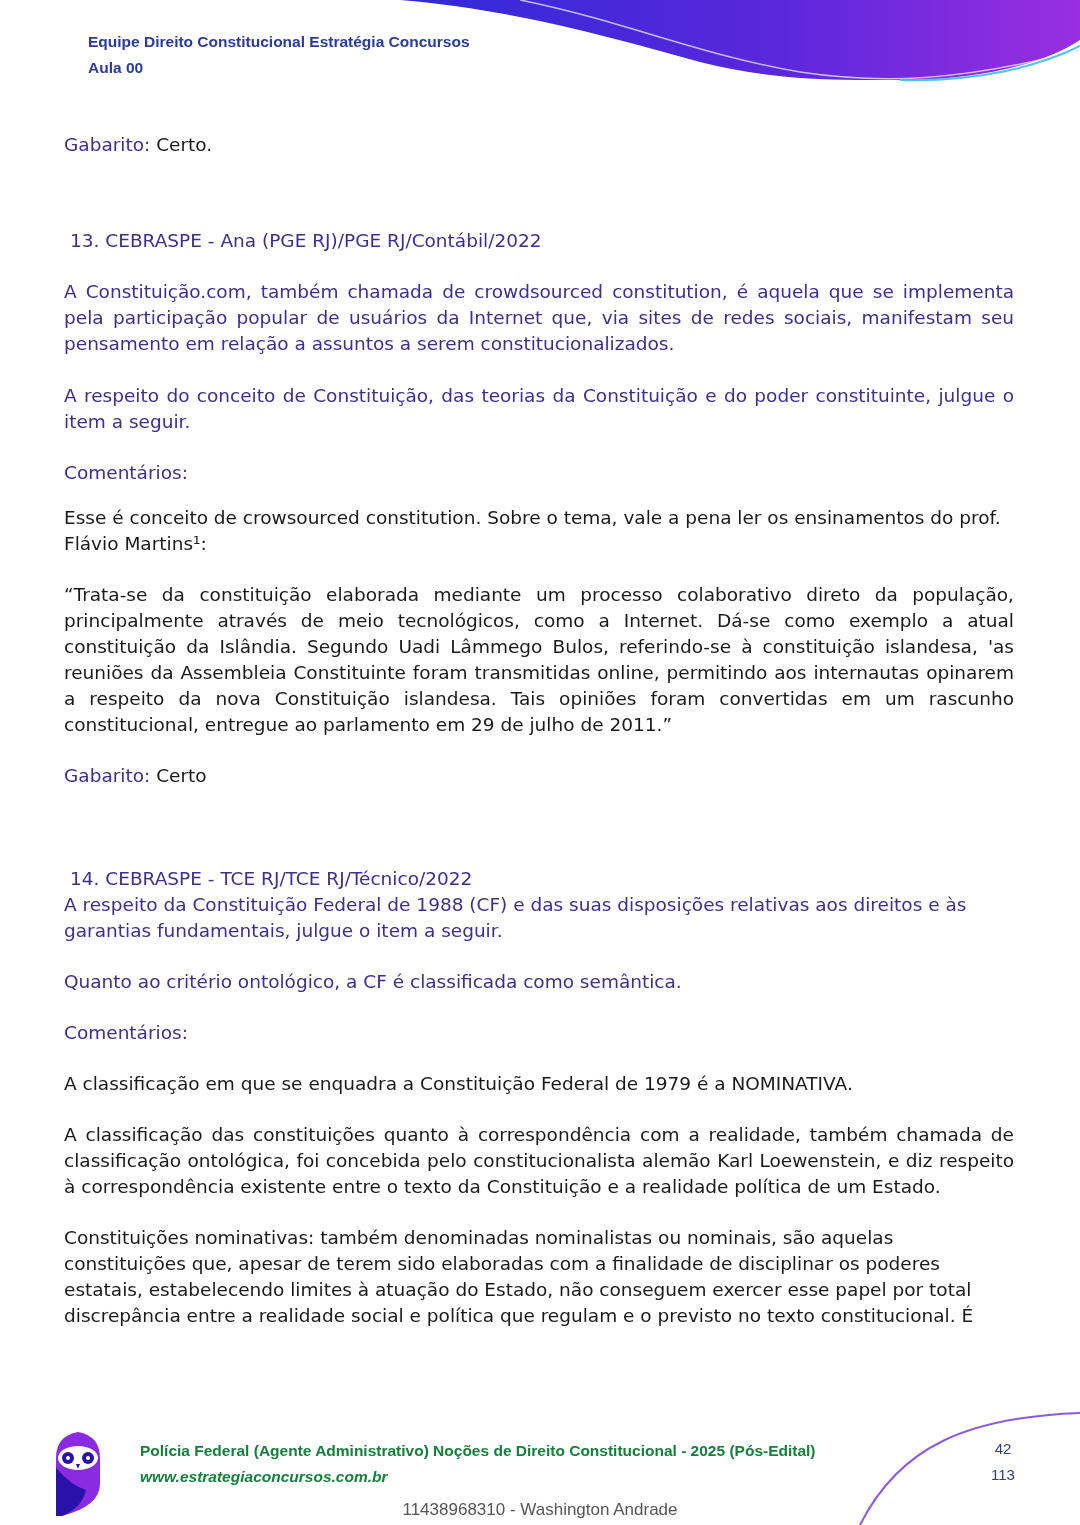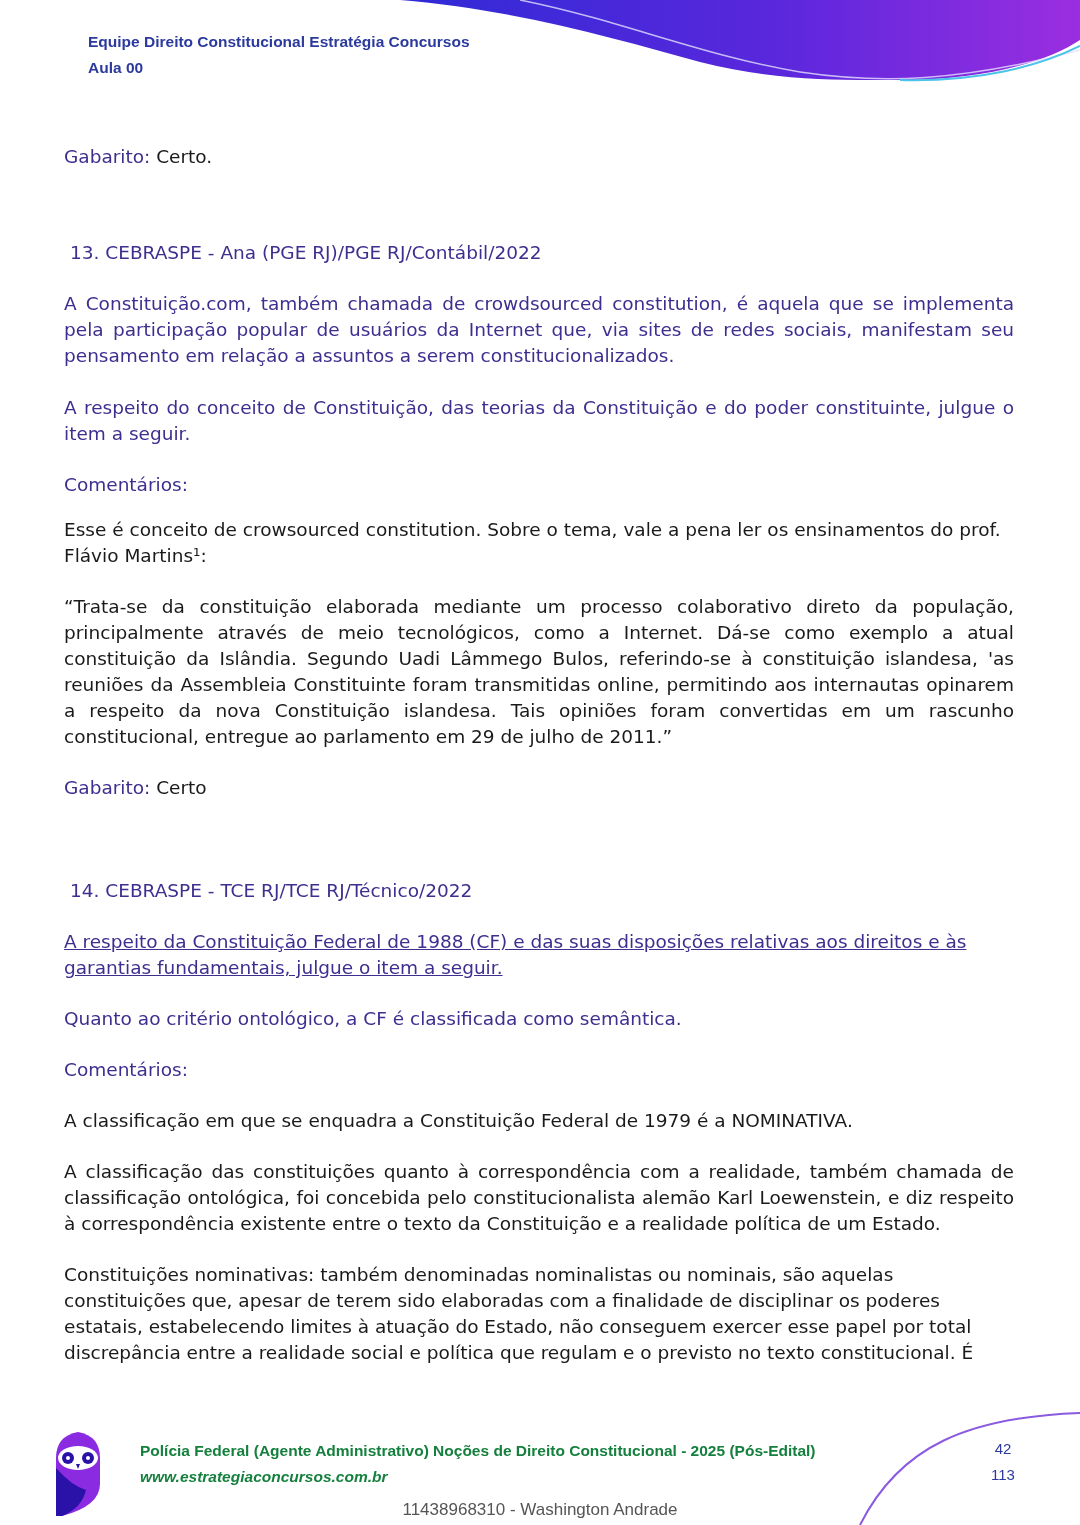--- a/index.html
+++ b/index.html
@@ -58,36 +58,36 @@
   <path d="M520,0 C620,20 700,55 800,72 C880,84 960,82 1080,50" stroke="#e4e0ff" stroke-width="1.5" fill="none" opacity="0.8"></path>
   <path d="M900,80 C980,82 1040,66 1080,46" stroke="#4cc3e8" stroke-width="2" fill="none"></path>
 </svg>
 
 <div class="header-text">
   <div>Equipe Direito Constitucional Estratégia Concursos</div>
   <div>Aula 00</div>
 </div>
 
 <div class="content">
-  <p class="left" style="margin-top:16px;">
+  <p class="left" style="margin-top:4px;">
     <span class="purple">Gabarito:</span><span class="dark"> Certo.</span>
   </p>
 
   <p class="q-title" style="margin-top:70px;">13. CEBRASPE  - Ana (PGE RJ)/PGE RJ/Contábil/2022</p>
   <p class="purple" style="margin-top:25px;">A Constituição.com, também chamada de crowdsourced constitution, é aquela que se implementa pela participação popular de usuários da Internet que, via sites de redes sociais, manifestam seu pensamento em relação a assuntos a serem constitucionalizados.</p>
   <p class="purple" style="margin-top:26px;">A respeito do conceito de Constituição, das teorias da Constituição e do poder constituinte, julgue o item a seguir.</p>
   <p class="purple left" style="margin-top:25px;">Comentários:</p>
   <p class="dark left" style="margin-top:19px;">Esse é conceito de crowsourced constitution. Sobre o tema, vale a pena ler os ensinamentos do prof. Flávio Martins¹:</p>
   <p class="dark" style="margin-top:25px;">“Trata-se da constituição elaborada mediante um processo colaborativo direto da população, principalmente através de meio tecnológicos, como a Internet. Dá-se como exemplo a atual constituição da Islândia. Segundo Uadi Lâmmego Bulos, referindo-se à constituição islandesa, 'as reuniões da Assembleia Constituinte foram transmitidas online, permitindo aos internautas opinarem a respeito da nova Constituição islandesa. Tais opiniões foram convertidas em um rascunho constitucional, entregue ao parlamento em 29 de julho de 2011.”</p>
   <p class="left" style="margin-top:25px;">
     <span class="purple">Gabarito:</span><span class="dark"> Certo</span>
   </p>
 
   <p class="q-title" style="margin-top:77px;">14. CEBRASPE  - TCE RJ/TCE RJ/Técnico/2022</p>
-  <p class="purple left" style="margin-top:25px;text-decoration:underline;">A respeito da Constituição Federal de 1988 (CF) e das suas disposições relativas aos direitos e às garantias fundamentais, julgue o item a seguir.</p>
+  <p class="purple left" style="">A respeito da Constituição Federal de 1988 (CF) e das suas disposições relativas aos direitos e às garantias fundamentais, julgue o item a seguir.</p>
   <p class="purple left" style="margin-top:25px;">Quanto ao critério ontológico, a CF é classificada como semântica.</p>
   <p class="purple left" style="margin-top:25px;">Comentários:</p>
   <p class="dark left" style="margin-top:25px;">A classificação em que se enquadra a Constituição Federal de 1979 é a NOMINATIVA.</p>
   <p class="dark" style="margin-top:25px;">A classificação das constituições quanto à correspondência com a realidade, também chamada de classificação ontológica, foi concebida pelo constitucionalista alemão Karl Loewenstein, e diz respeito à correspondência existente entre o texto da Constituição e a realidade política de um Estado.</p>
   <p class="dark left" style="margin-top:25px;">Constituições nominativas: também denominadas nominalistas ou nominais, são aquelas constituições que, apesar de terem sido elaboradas com a finalidade de disciplinar os poderes estatais, estabelecendo limites à atuação do Estado, não conseguem exercer esse papel por total discrepância entre a realidade social e política que regulam e o previsto no texto constitucional. É</p>
 </div>
 
 <svg class="owl" viewBox="0 0 52 88">
   <path d="M4,30 Q4,8 26,4 Q48,8 48,30 L48,56 Q48,78 10,88 L4,88 Z" fill="#8a2be2"></path>
   <path d="M4,40 L4,88 L10,88 Q30,80 34,62 Q20,58 4,40 Z" fill="#2a12a8"></path>

